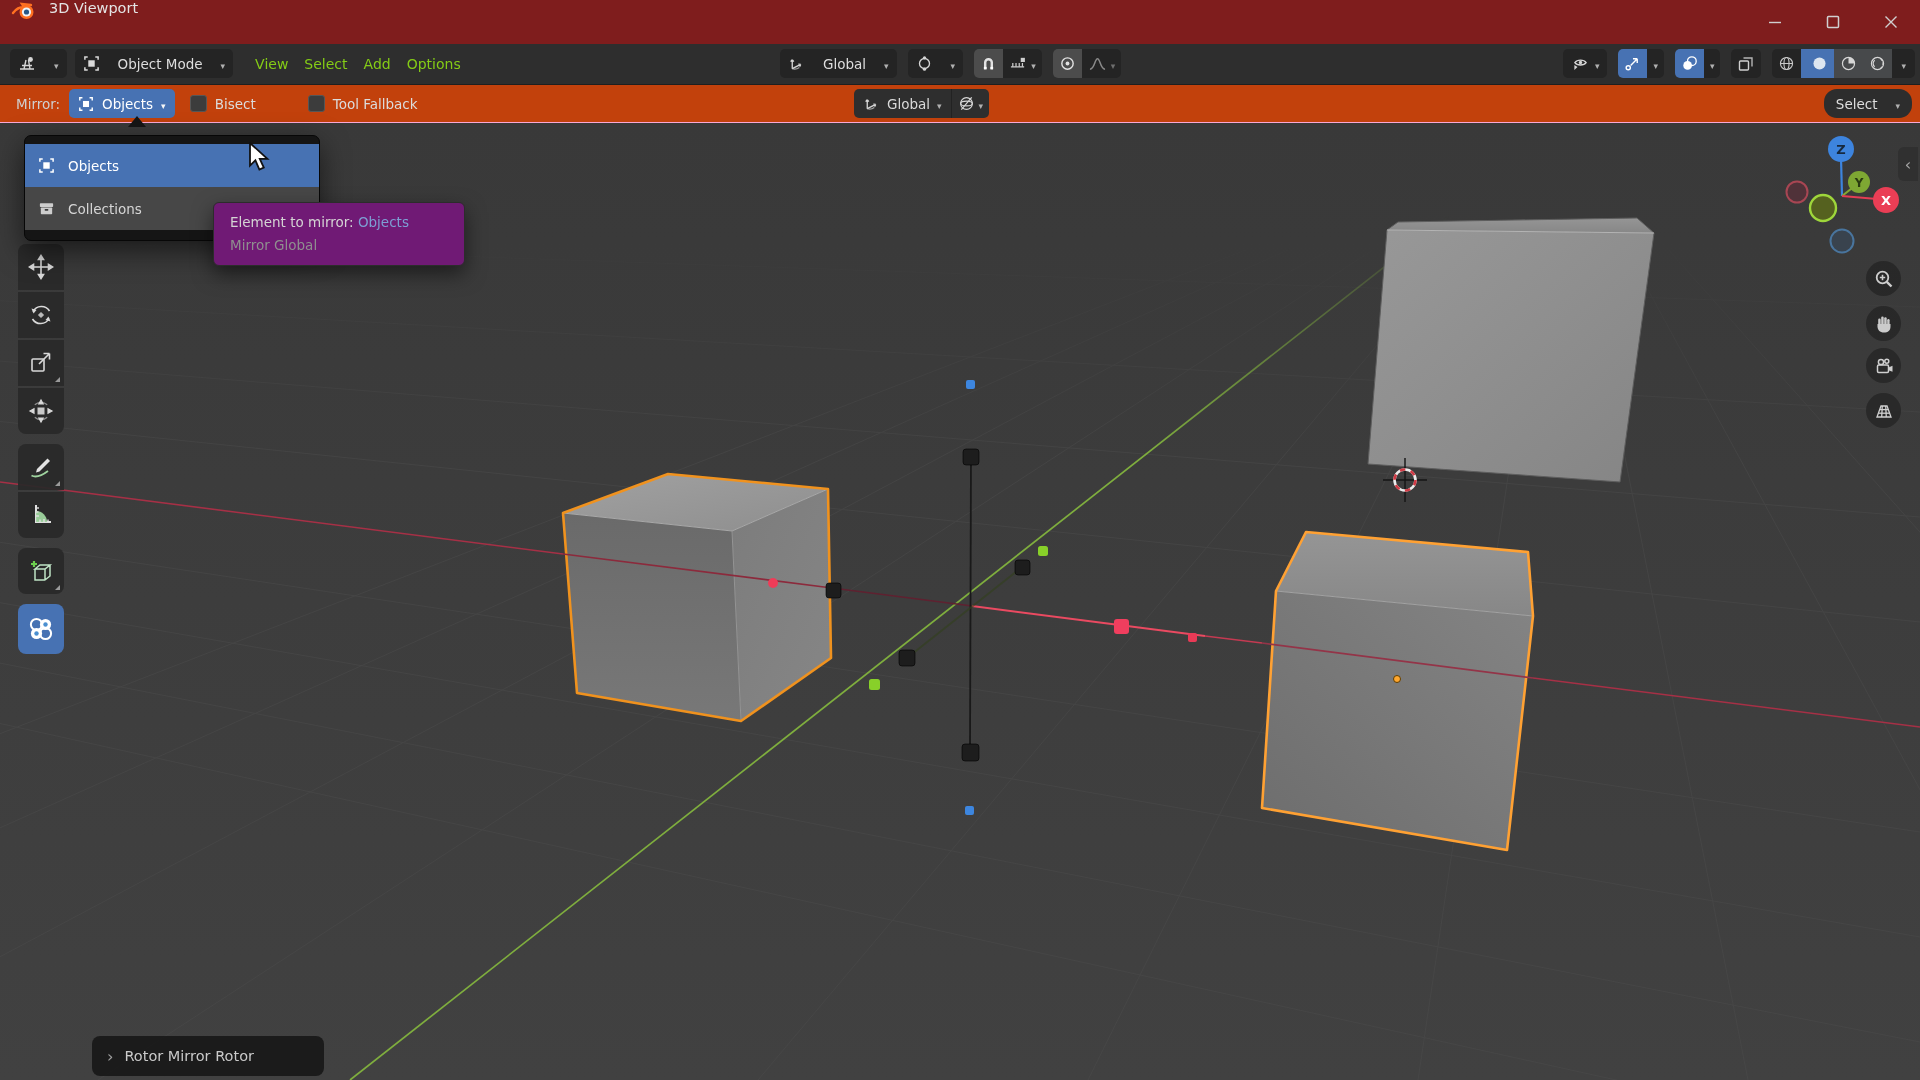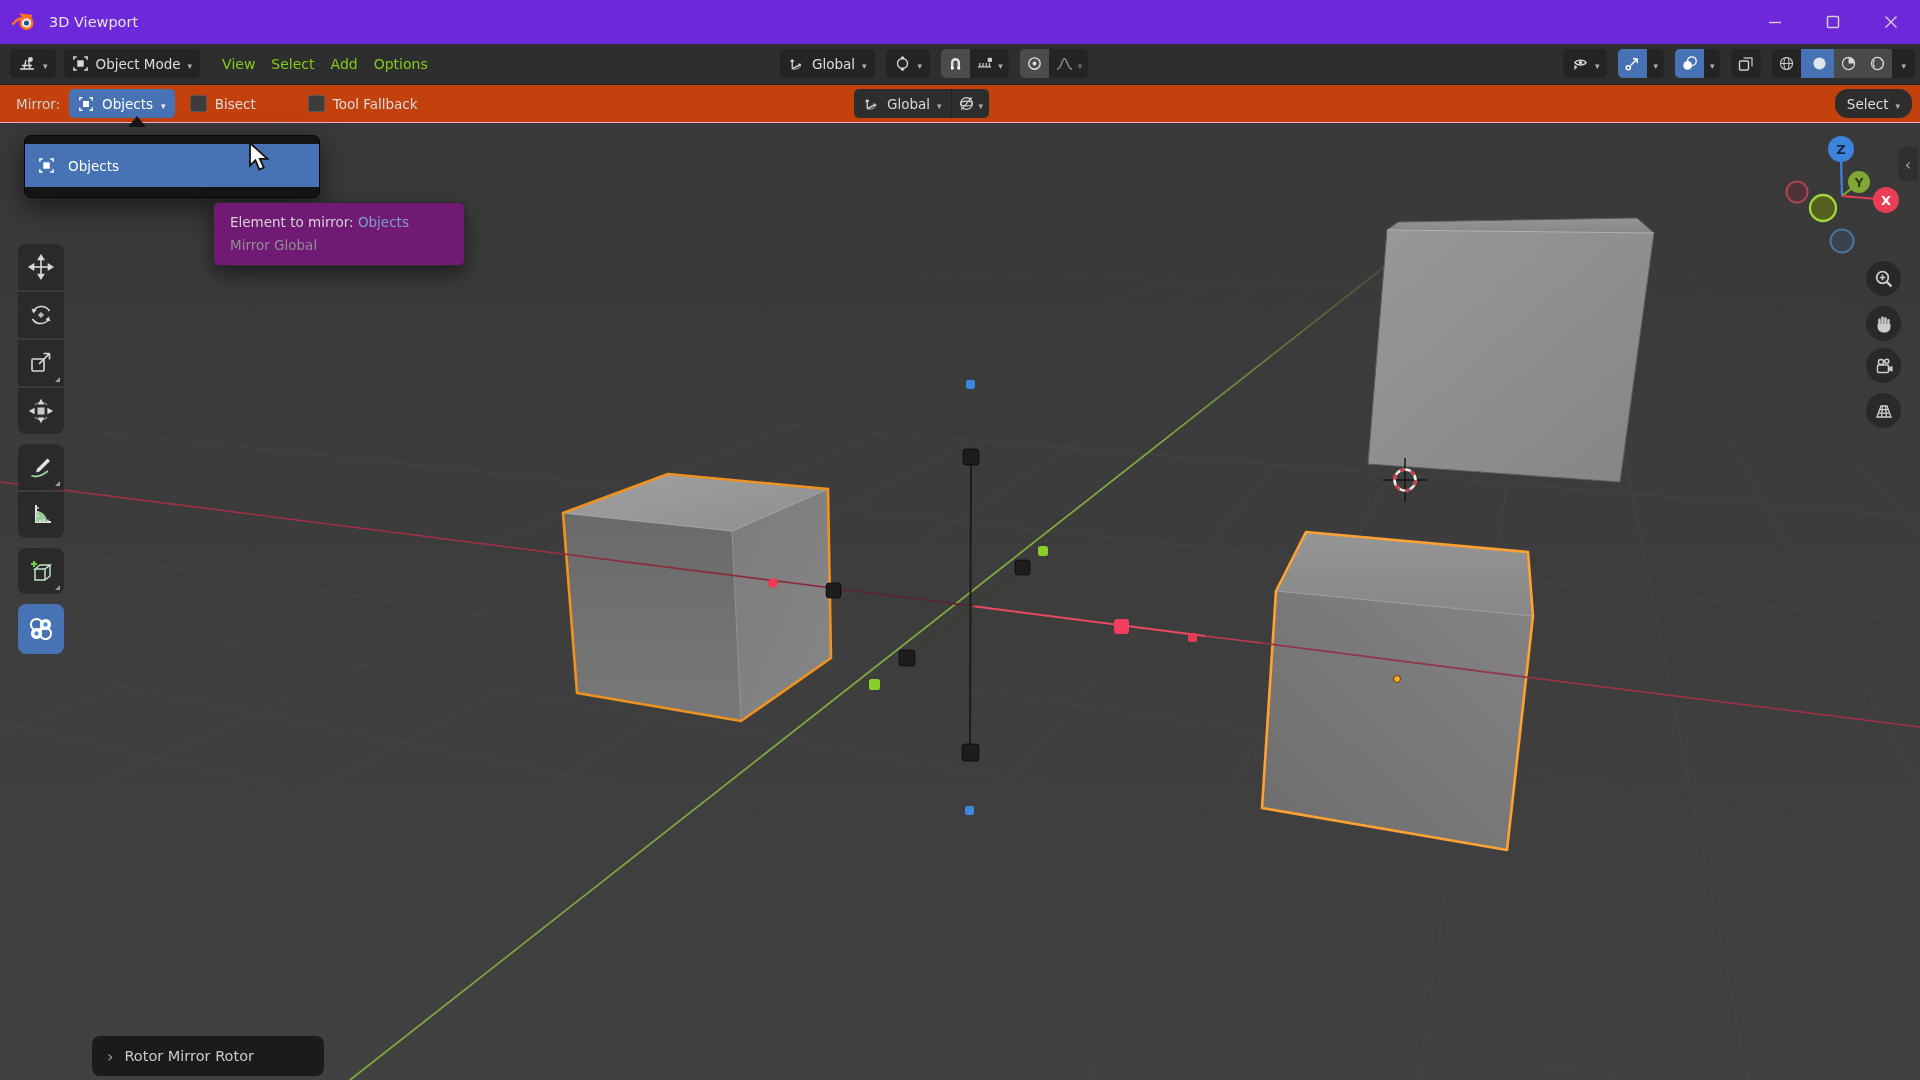--- a/index.html
+++ b/index.html
@@ -1,28 +1,28 @@
 <!DOCTYPE html>
 <html><head>
 <meta charset="utf-8">
 <style>
   html,body{margin:0;padding:0}
   body{width:1920px;height:1080px;overflow:hidden;position:relative;background:#3d3d3d;
        font-family:"DejaVu Sans","Liberation Sans",sans-serif;color:#d9d9d9;}
   svg{display:block}
   
-  .titlebar{position:absolute;top:0;left:0;right:0;height:44px;background:#6d28d9;display:flex;align-items:center;z-index:12}
+  .titlebar{position:absolute;top:0;left:0;right:0;height:44px;background:#7f1d1d;display:flex;align-items:flex-start;z-index:12}
   .tb-title{margin-left:12px;font-size:14.5px;color:#e4e4e4}
   .tb-spacer{flex:1}
   .wbtn{width:58px;height:44px;display:flex;align-items:center;justify-content:center;color:#d0d0d0}
   
   .header1{position:absolute;top:44px;left:0;right:0;height:40px;background:#2e2e2e;border-bottom:1px solid #1f1f1f;z-index:11}
   .header2{position:absolute;top:85px;left:0;right:0;height:37px;background:#c2410c;border-bottom:1px solid #f9a8d4;z-index:10}
   .hrow{position:absolute;top:5px;display:flex;align-items:center}
-  .hbtn{background:#242424;border-radius:5px;height:29px;display:flex;align-items:center;padding:0 8px;gap:7px;font-size:13.5px;color:#dedede}
+  .hbtn{background:#242424;border-radius:5px;height:29px;display:flex;align-items:center;padding:0 8px;gap:18px;font-size:13.5px;color:#dedede}
   .h2 .hbtn{background:#2e2e2e}
   .menu{padding:0 8px;font-size:14px;color:#84cc16;height:29px;display:flex;align-items:center}
   .chev::after{content:"▾";font-size:9px;color:#b0b0b0;line-height:1}
   .chev.dim::after{color:#6e6e6e}
   .seggrp{display:flex;height:29px;border-radius:5px;overflow:hidden}
   .seg{height:29px;background:#242424;display:flex;align-items:center;justify-content:center;padding:0 6px;gap:4px}
   .seg.on{background:#4c4c4c}
   .seg.blue{background:#4772b3}
   .seg.lt{background:#47494b}
   .checkbox{width:15px;height:15px;border-radius:3px;background:#3c3c3c;border:1px solid #565656;margin-right:8px}
@@ -500,20 +500,28 @@
 
 <div class="dd-arrow"></div>
 <div class="dropdown">
   <div class="dd-item sel">
     <svg width="17" height="17" viewBox="0 0 18 18">
       <path d="M2 5 V2 H5 M13 2 H16 V5 M16 13 V16 H13 M5 16 H2 V13" fill="none" stroke="#fff" stroke-width="1.6"></path>
       <rect x="5.6" y="5.6" width="6.8" height="6.8" fill="#fff"></rect>
     </svg>
     <span>Objects</span>
   </div>
+  <div class="dd-item alt">
+    <svg width="17" height="17" viewBox="0 0 18 18">
+      <rect x="2" y="3.5" width="14" height="4" rx="0.8" fill="#cdcdcd"></rect>
+      <rect x="3" y="8" width="12" height="7" rx="0.8" fill="#cdcdcd"></rect>
+      <rect x="7" y="9.6" width="4" height="1.7" rx="0.8" fill="#3a3a3a"></rect>
+    </svg>
+    <span>Collections</span>
+  </div>
 </div>
 
 <div class="tooltip">
   <div class="tt-l1"><span>Element to mirror: </span><span class="tt-val">Objects</span></div>
   <div class="tt-l2">Mirror Global</div>
 </div>
 
 <svg class="cursor" width="26" height="30" viewBox="0 0 13 15">
   <polygon points="0.5,0.5 0.5,11.8 3.2,9.2 5.2,13.8 7.4,12.8 5.4,8.4 9.2,8.4" fill="#fff" stroke="#111" stroke-width="0.9"></polygon>
 </svg>

